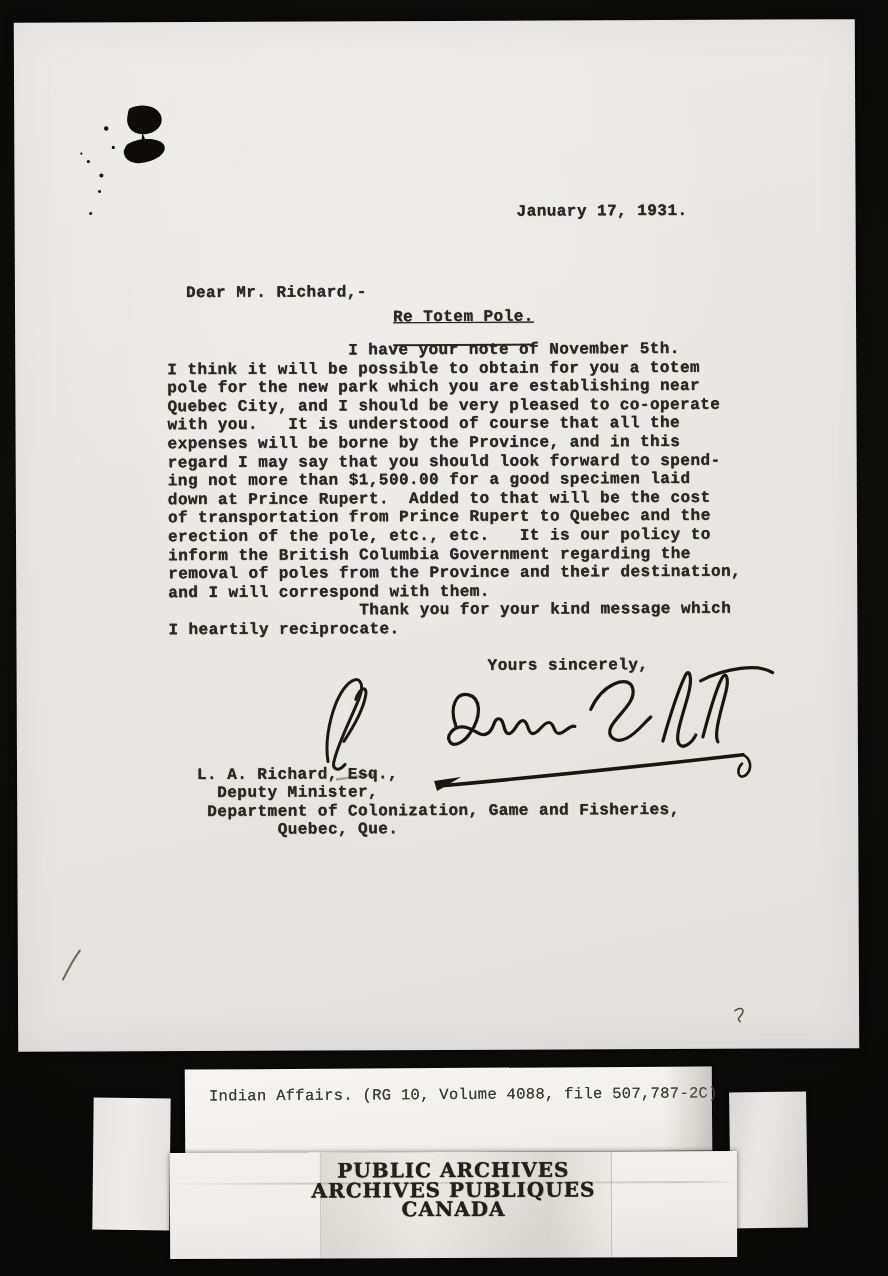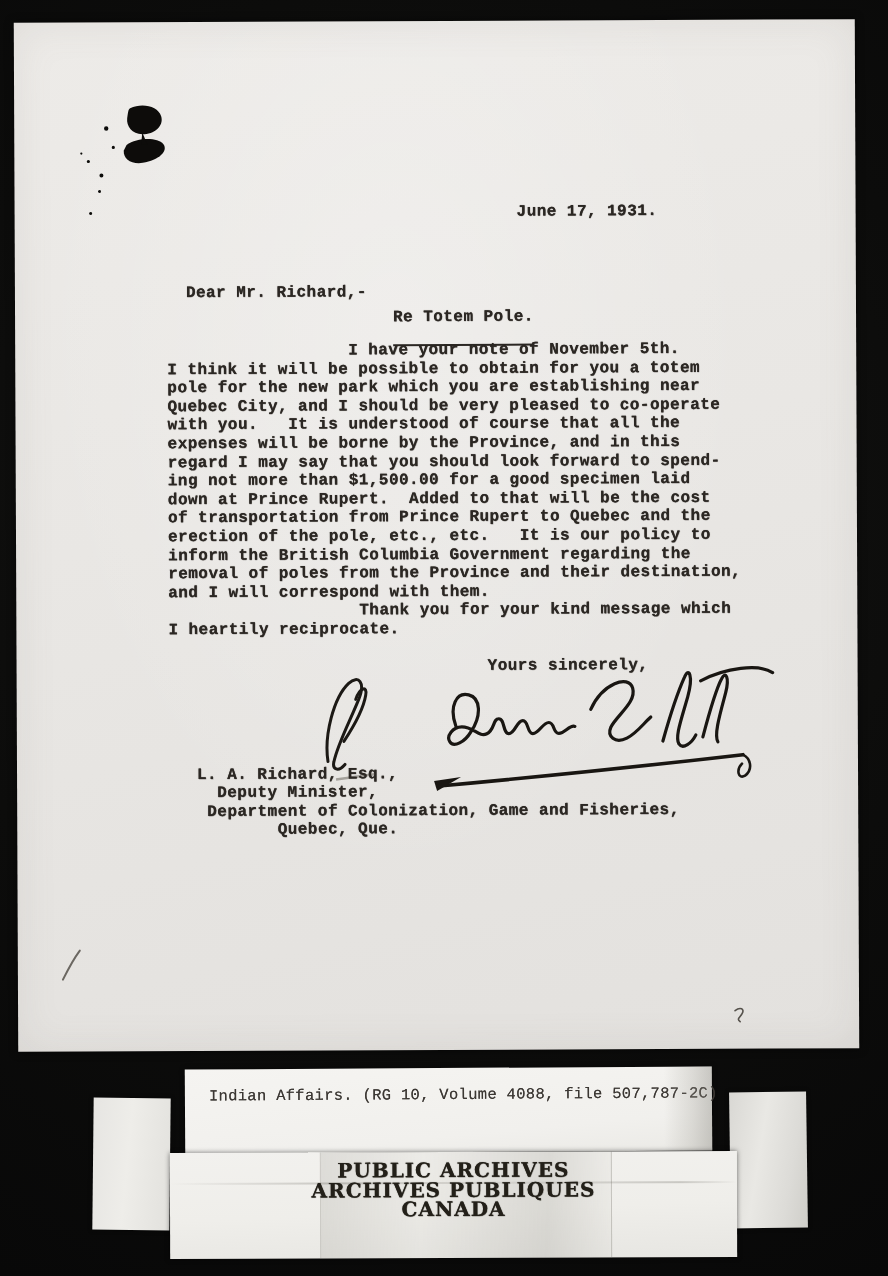--- a/index.html
+++ b/index.html
@@ -20,21 +20,21 @@
   .typed{
     position:absolute;white-space:pre;
     font-family:"Liberation Mono", monospace;
     font-weight:700;font-size:16px;line-height:18.6px;letter-spacing:0.45px;
     color:#2b2723;
     text-shadow:0 0 0.7px rgba(43,38,33,0.85), 0.35px 0.45px 0.4px rgba(43,38,33,0.35);
   }
   .date{left:502px;top:182px;}
   .salutation{left:171px;top:262px;}
   .subject{left:378px;top:287px;}
-  .subject .u{border-bottom:2px solid #2b2723;padding-bottom:18px;}
+  .subject .u{border-bottom:2px solid #2b2723;padding-bottom:18px;text-decoration:underline;}
   .body{left:152px;top:320px;}
   .closing{left:449px;top:636px;margin-left:22px;}
   .recipient{left:180px;top:744px;line-height:18.3px;}
   svg.mark{position:absolute;overflow:visible;}
   
   .tape{position:absolute;}
   .tape-left{
     left:93px;top:1098px;width:77px;height:132px;
     background:linear-gradient(95deg,#e6e5e2 0%,#eeede9 45%,#e2e1dd 100%);
     transform:rotate(0.6deg);box-shadow:0 0 4px rgba(0,0,0,0.5);
@@ -95,21 +95,21 @@
         <circle cx="38" cy="32" r="2.2"></circle>
         <circle cx="45" cy="51" r="1.6"></circle>
         <circle cx="20" cy="65" r="1.6"></circle>
         <circle cx="33" cy="79" r="2"></circle>
         <circle cx="31" cy="95" r="1.5"></circle>
         <circle cx="22" cy="117" r="1.5"></circle>
         <circle cx="13" cy="57" r="1.1"></circle>
       </g>
     </svg>
 
-    <div class="typed date">June 17, 1931.</div>
+    <div class="typed date">January 17, 1931.</div>
 
     <div class="typed salutation">Dear Mr. Richard,-</div>
 
     <div class="typed subject"><span class="u">Re Totem Pole.</span></div>
 
     <div class="typed body">                  I have your note of November 5th.
 I think it will be possible to obtain for you a totem
 pole for the new park which you are establishing near
 Quebec City, and I should be very pleased to co-operate
 with you.   It is understood of course that all the

